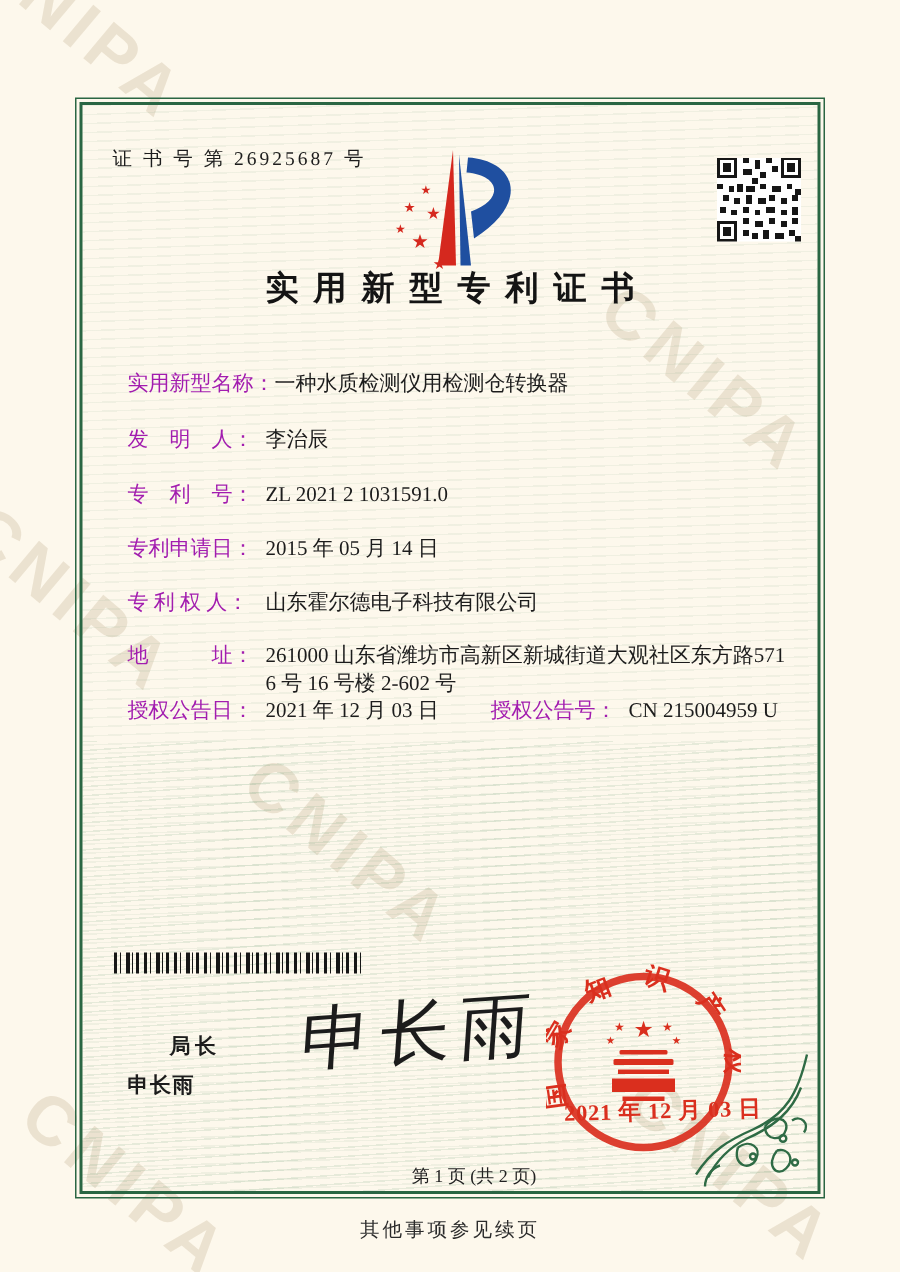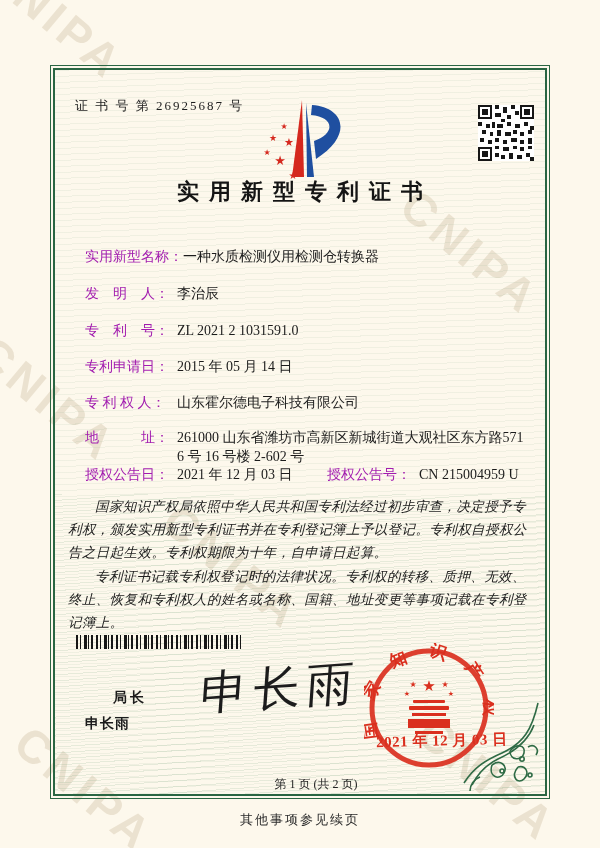--- a/index.html
+++ b/index.html
@@ -217,24 +217,20 @@
     <span class="lbl">地　　　址：</span>
     <span class="val">261000 山东省潍坊市高新区新城街道大观社区东方路571 6 号 16 号楼 2-602 号</span>
   </div>
   <div class="row r7">
     <span class="lbl">授权公告日：</span>
     <span class="val val1">2021 年 12 月 03 日</span>
     <span class="lbl lbl2">授权公告号：</span>
     <span class="val">CN 215004959 U</span>
   </div>
 
-  <div class="paras">
-    <p>国家知识产权局依照中华人民共和国专利法经过初步审查，决定授予专利权，颁发实用新型专利证书并在专利登记簿上予以登记。专利权自授权公告之日起生效。专利权期限为十年，自申请日起算。</p>
-    <p>专利证书记载专利权登记时的法律状况。专利权的转移、质押、无效、终止、恢复和专利权人的姓名或名称、国籍、地址变更等事项记载在专利登记簿上。</p>
-  </div>
 
   <div class="barcode"></div>
 
   <div class="sig-title">局长</div>
   <div class="sig-name">申长雨</div>
   <div class="autograph">申长雨</div>
 
   <div class="seal">
     <svg viewBox="0 0 130 130" width="130" height="130">
       <circle cx="65" cy="65" r="57" fill="none" stroke="#da2f1e" stroke-width="5" opacity="0.92"></circle>

